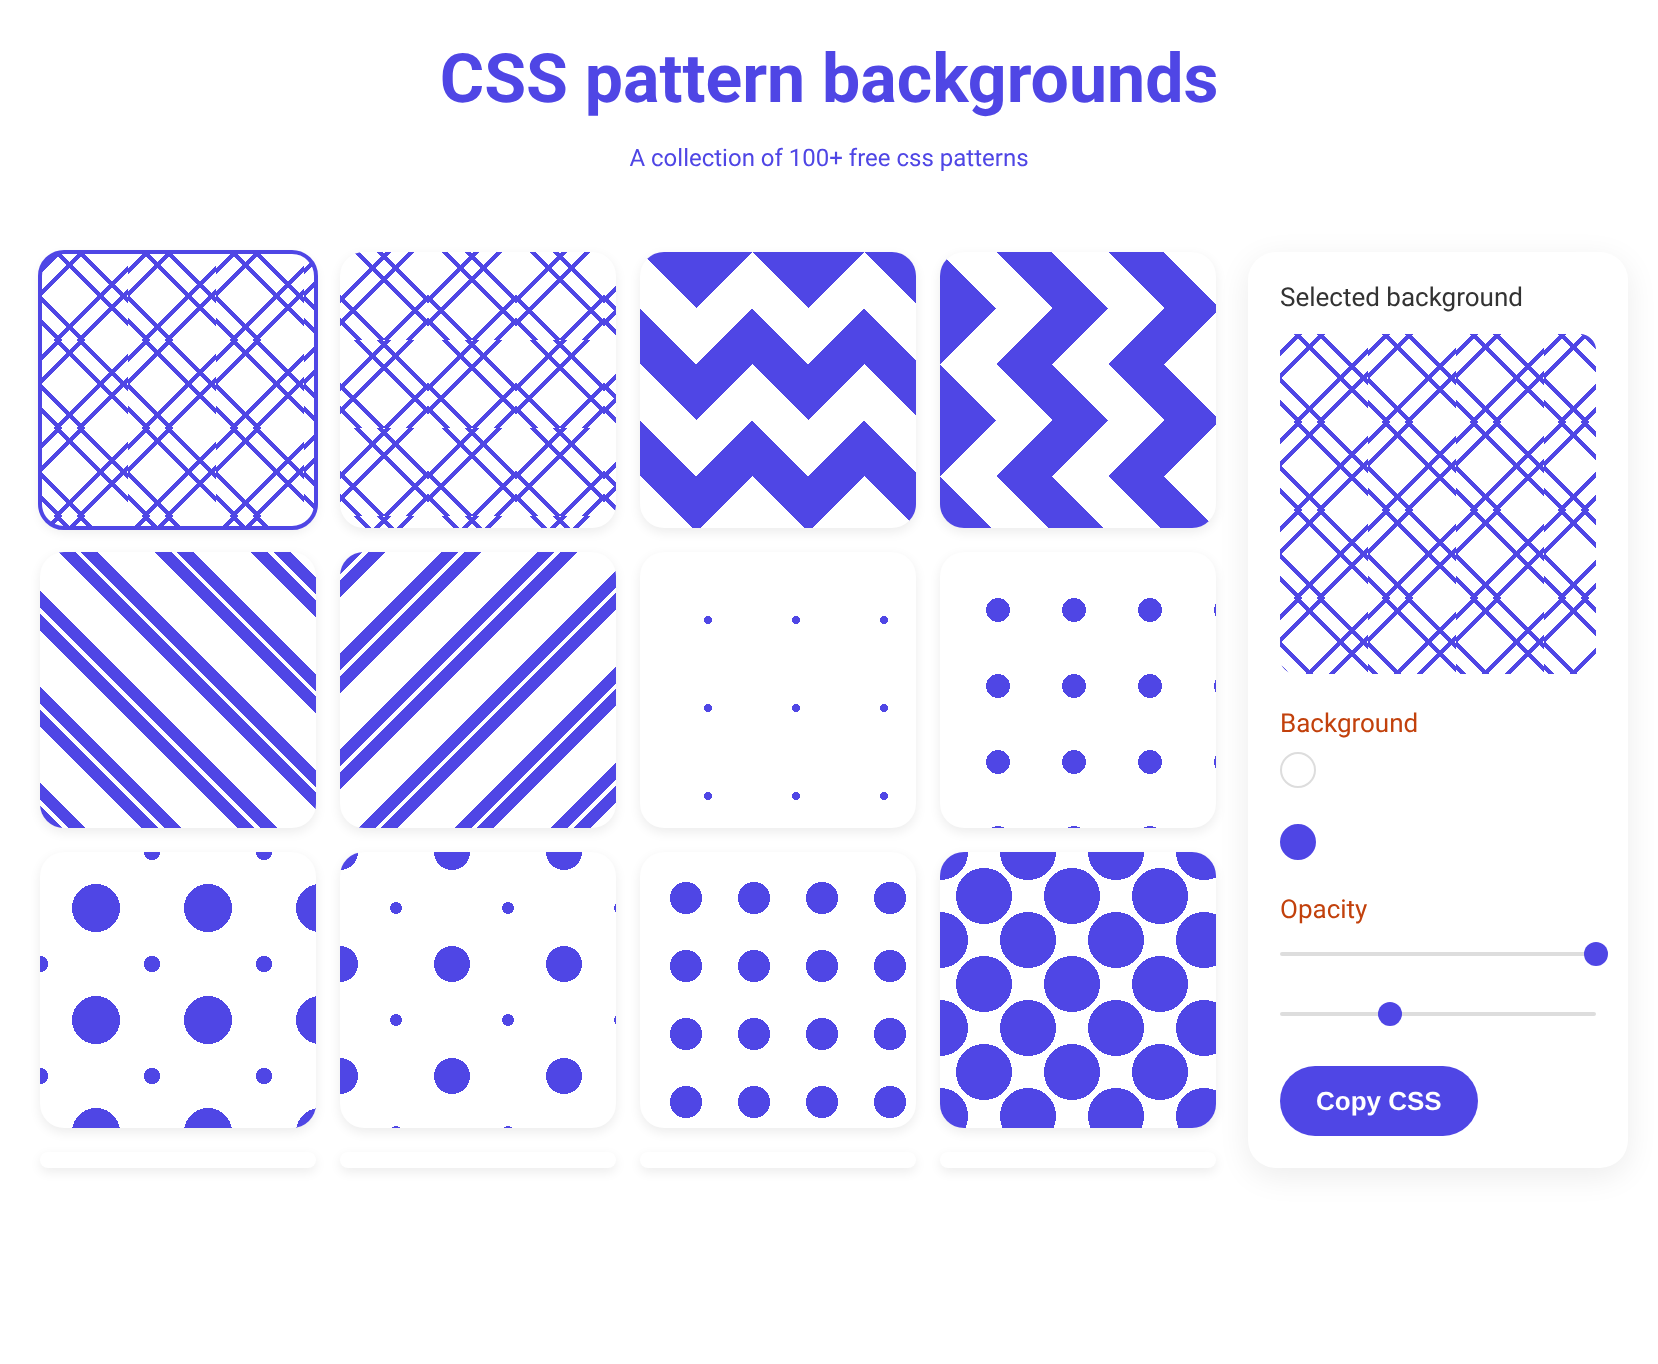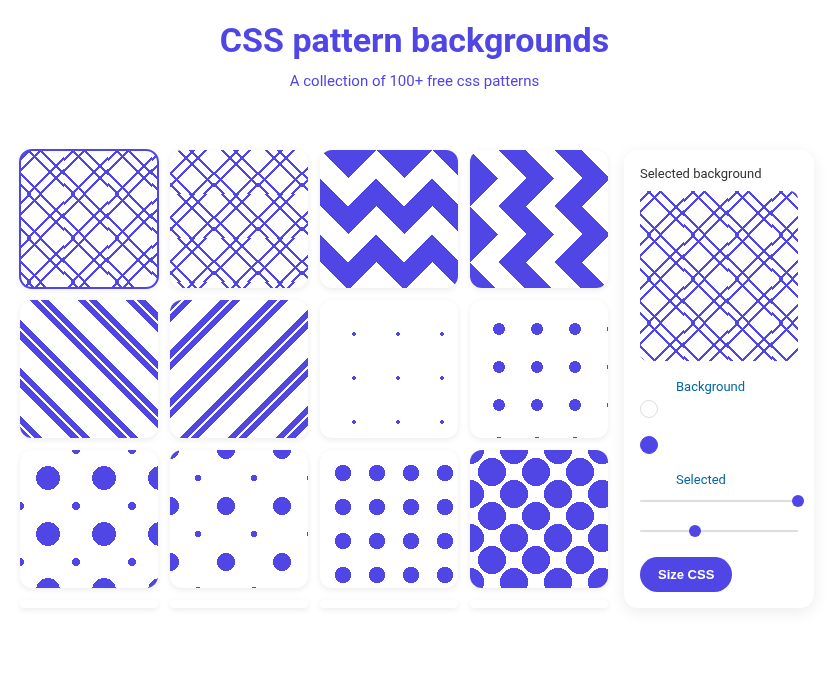--- a/index.html
+++ b/index.html
@@ -8,30 +8,30 @@
     font-family: -apple-system, BlinkMacSystemFont, "Segoe UI", Roboto, Arial, sans-serif;
     background: #fff;
     color: #333;
     width: 829px;
   }
   .page {
     padding: 20px;
   }
   .header {
     text-align: center;
-    margin-bottom: 60px;
+    margin-bottom: 40px;
   }
   .title {
     font-size: 34px;
     font-weight: 700;
     color: #4f46e5;
     margin: 0 0 12px 0;
   }
   .subtitle {
-    font-size: 15px;
+    font-size: 12px;
     color: #4f46e5;
     margin: 0;
   }
   .layout {
     display: flex;
     gap: 16px;
     align-items: flex-end;
   }
   .grid {
     display: grid;
@@ -73,23 +73,22 @@
     height: 170px;
     border-radius: 8px;
     margin-bottom: 18px;
     background-color: #fff;
   }
   .field {
     margin-bottom: 14px;
   }
   .field-label {
     font-size: 13px;
-    color: #0369a1;
+    color: #c2410c;
     margin-bottom: 6px;
-    margin-left: 36px;
   }
   .swatch {
     width: 18px;
     height: 18px;
     border-radius: 50%;
     border: 1px solid #ddd;
     cursor: pointer;
     display: inline-block;
   }
   .swatch.bg { background: #fff; }
@@ -253,30 +252,30 @@
       <div class="field">
         <div class="field-label">Background</div>
         <span class="swatch bg" title="#ffffff"></span>
       </div>
 
       <div class="field">
         <span class="swatch fg" title="#4f46e5"></span>
       </div>
 
       <div class="field">
-        <div class="field-label">Selected</div>
+        <div class="field-label">Opacity</div>
         <div class="slider">
           <div class="slider-track"></div>
           <div class="slider-thumb" id="opacity-thumb" style="left: 100%;"></div>
         </div>
       </div>
 
       <div class="field">
         <div class="slider">
           <div class="slider-track"></div>
           <div class="slider-thumb" id="size-thumb" style="left: 35%;"></div>
         </div>
       </div>
 
-      <button class="copy-btn">Size CSS</button>
+      <button class="copy-btn">Copy CSS</button>
     </div>
   </div>
 </div>
 
 </body></html>

